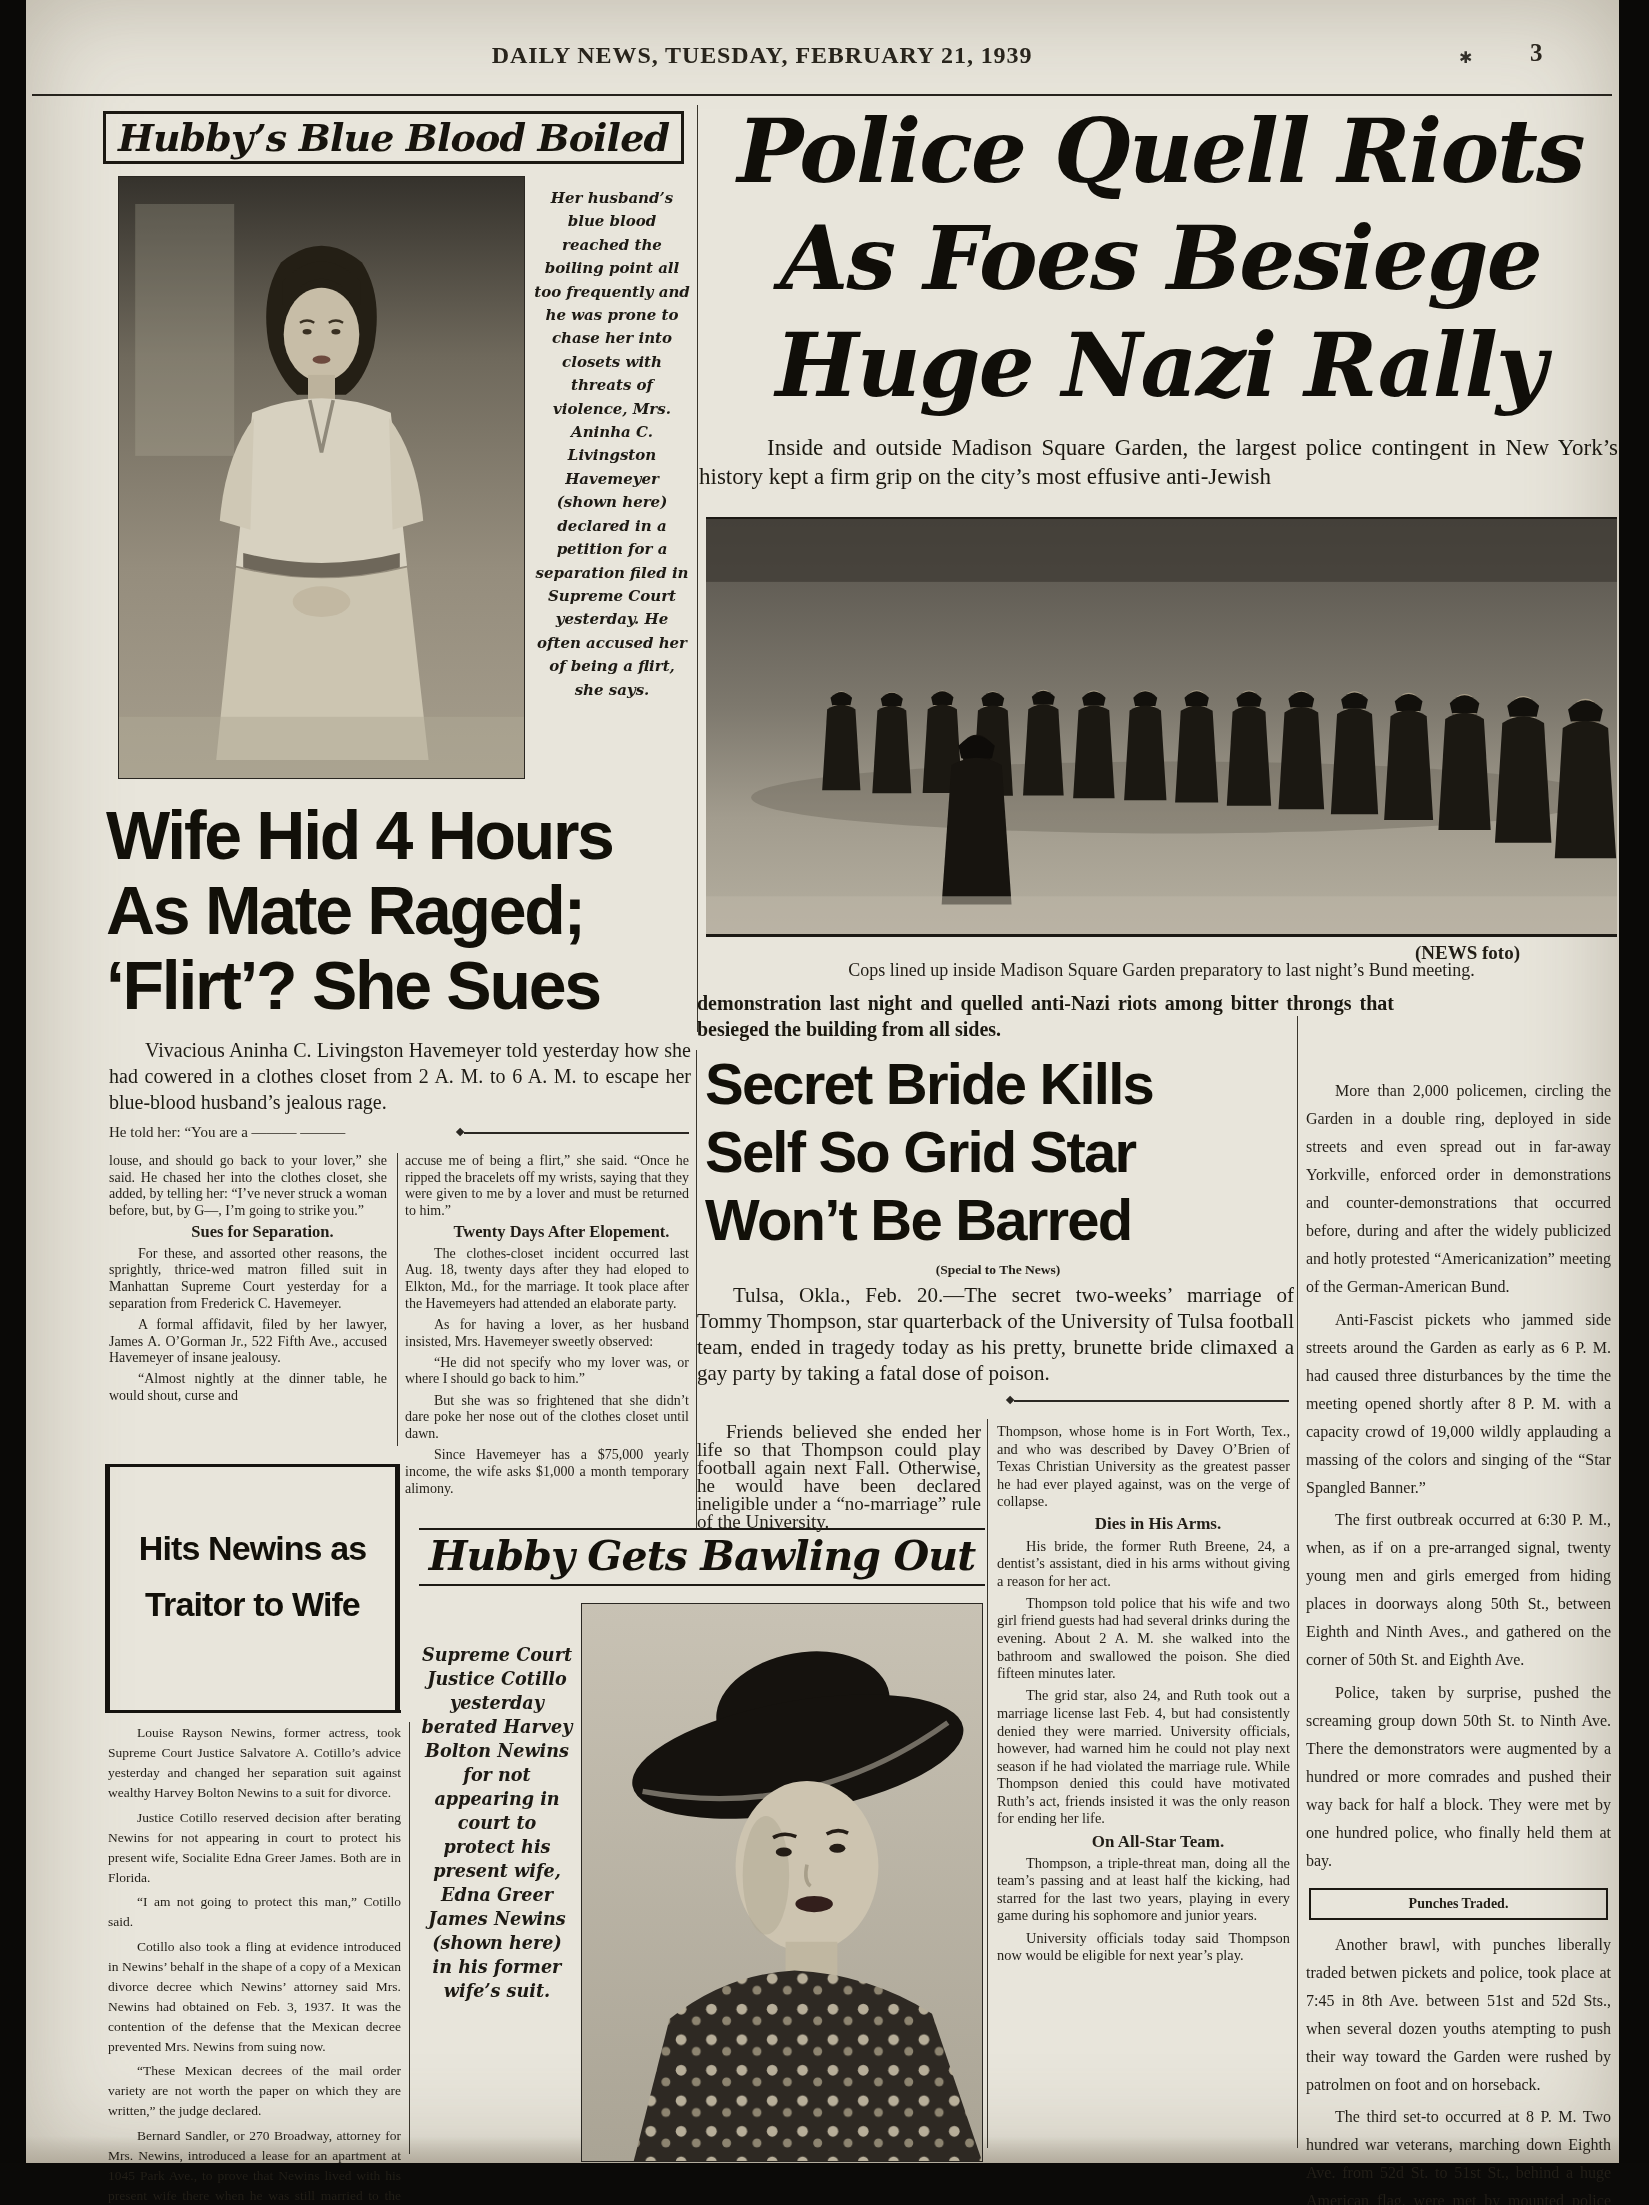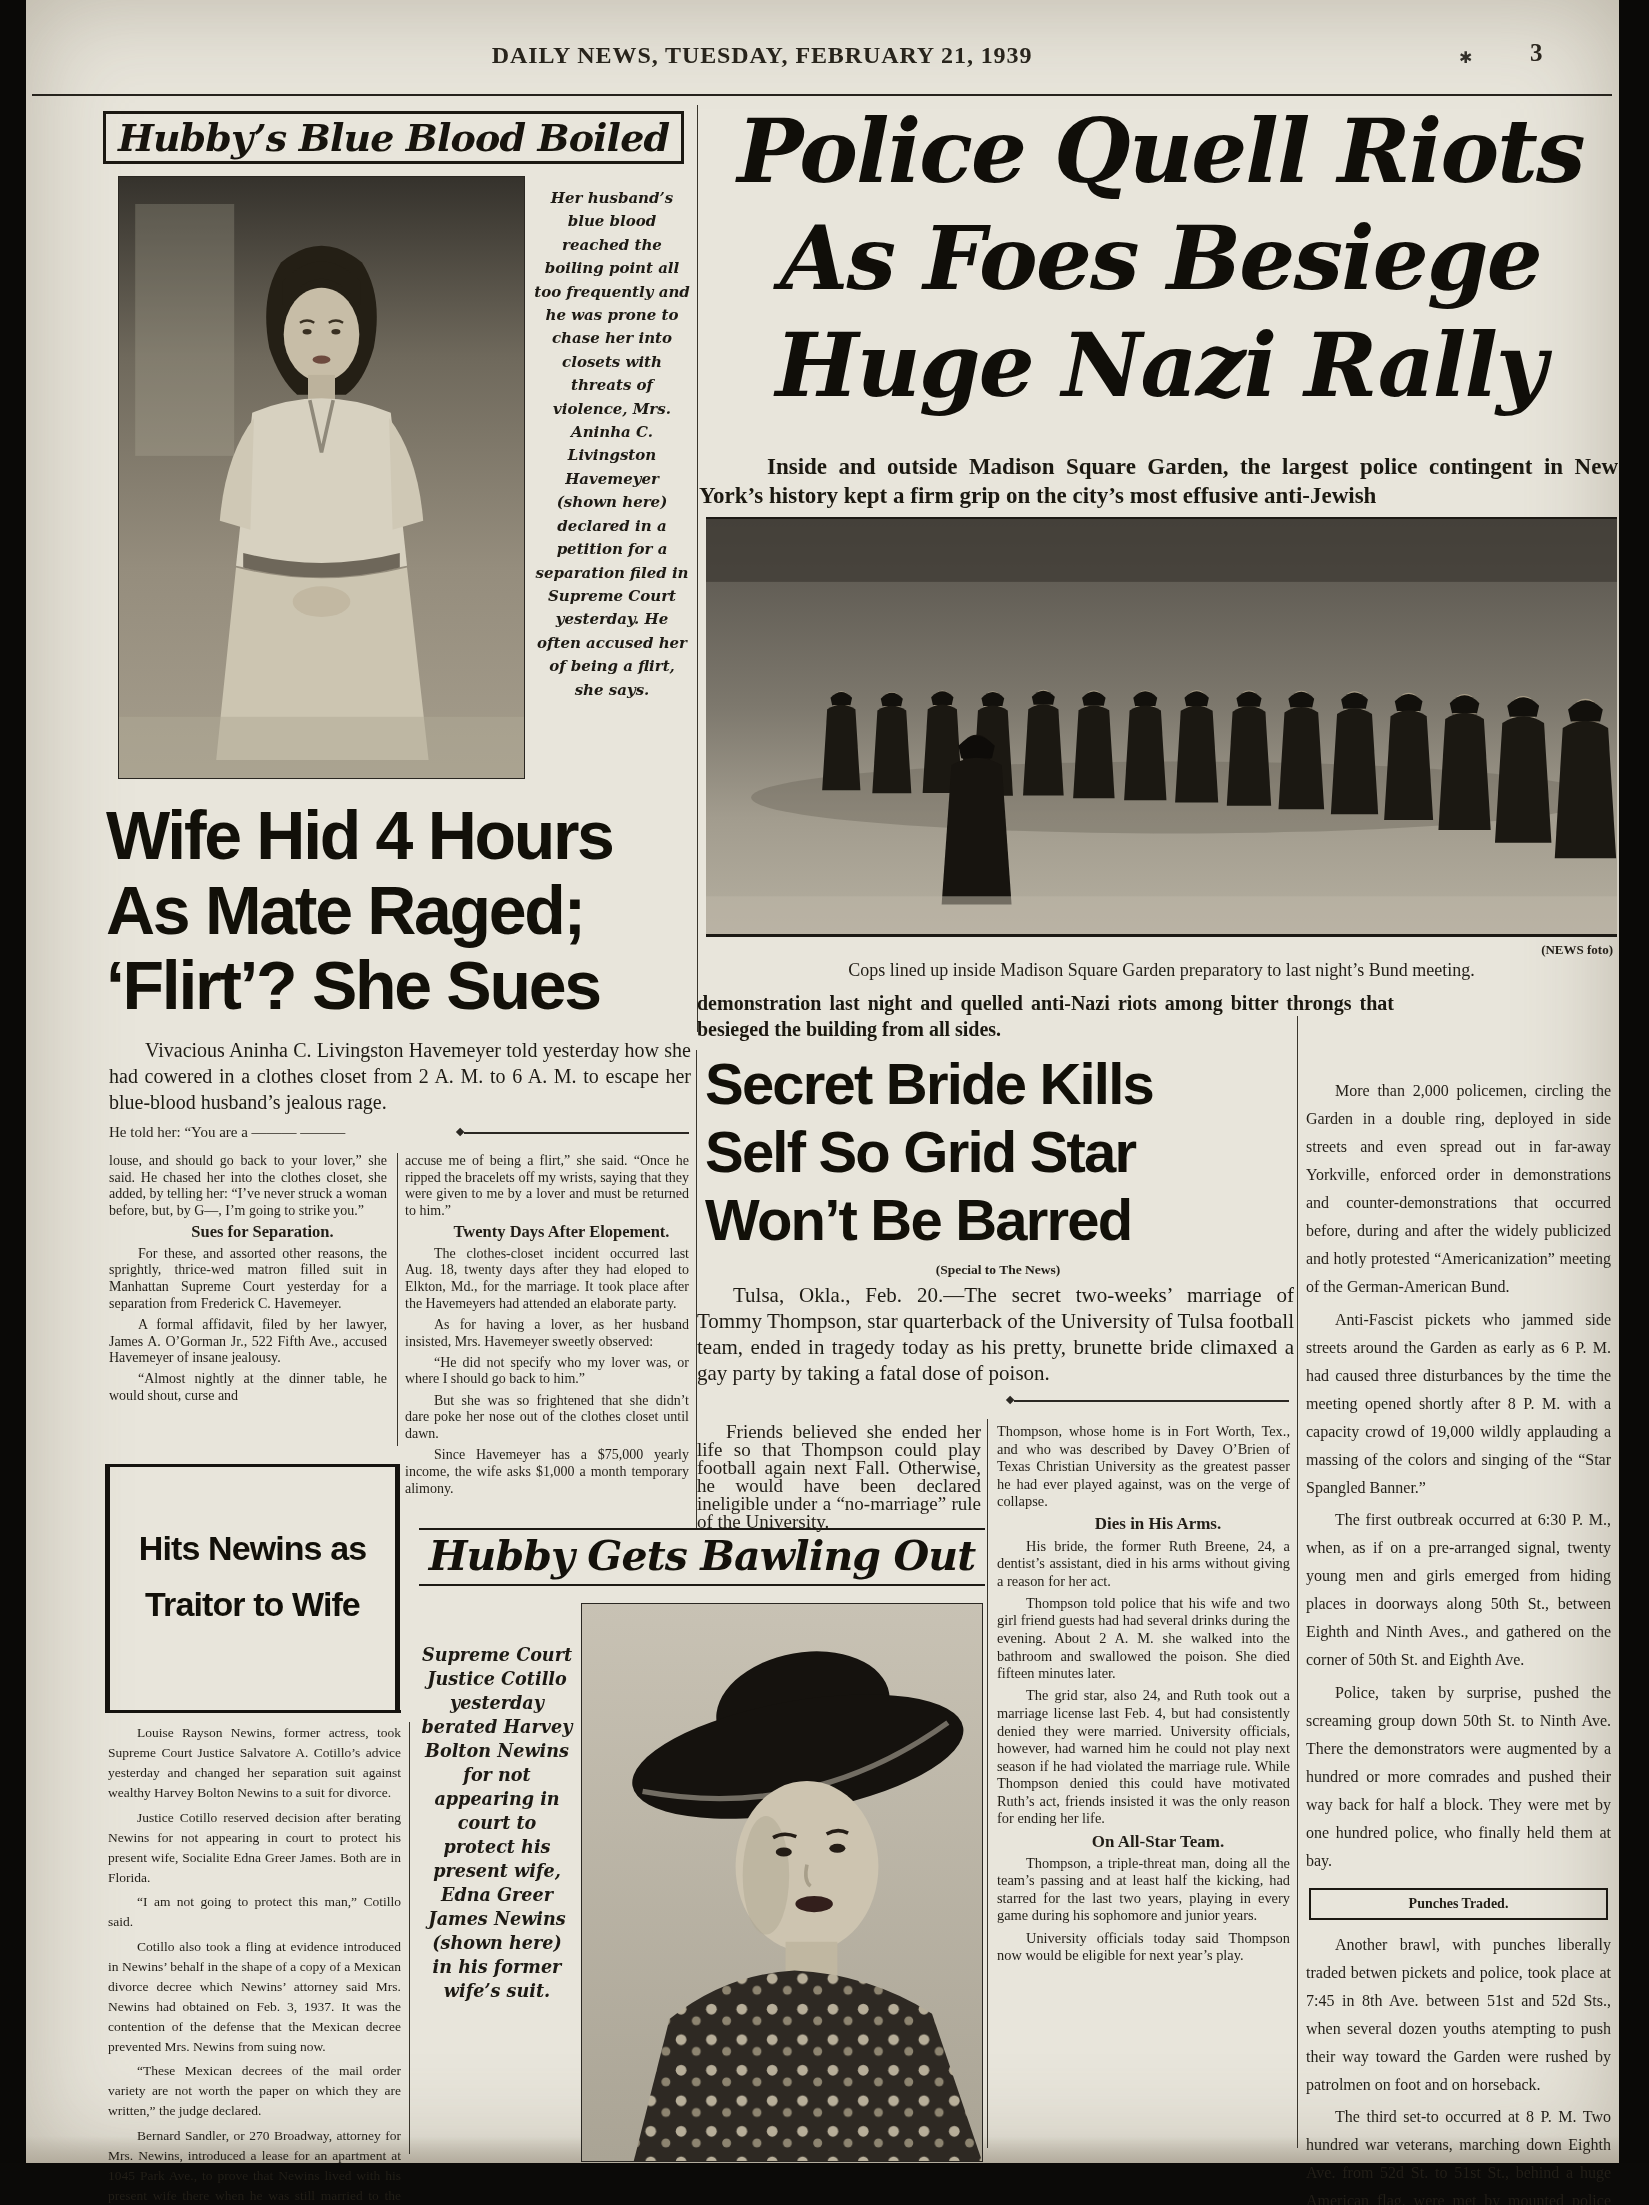--- a/index.html
+++ b/index.html
@@ -66,25 +66,25 @@
        line-height:49px;letter-spacing:-0.9px;color:#14110b;}
   #bawl-rule-bot{left:419px;top:1584px;width:566px;height:2.3px;background:#1c1914;}
   #caption3{left:420px;top:1643px;width:154px;font-family:"DejaVu Serif",serif;font-style:italic;
        font-weight:bold;font-size:17.6px;line-height:24px;text-align:center;color:#1d1a14;}
   #photo3{left:581px;top:1603px;width:400px;height:557px;border:1.8px solid #2a2722;overflow:hidden;}
 
   
   #nazi-headline{left:703px;top:98px;width:915px;text-align:center;}
   #nazi-headline div{font-family:"DejaVu Serif",serif;font-style:italic;font-weight:bold;
        font-size:88px;line-height:107px;letter-spacing:-1.8px;color:#100e09;}
-  #nazi-deck{left:699px;top:433px;width:919px;font-weight:bold;font-size:23px;line-height:29px;
-       text-align:justify;text-indent:68px;color:#1b1810;margin-top:19px;}
+  #nazi-deck{left:699px;top:433px;width:919px;font-weight:normal;font-size:23px;line-height:29px;
+       text-align:justify;text-indent:68px;color:#1b1810;}
   #photo2{left:706px;top:517px;width:911px;height:415px;border-top:2.3px solid #1c1914;
        border-bottom:3.2px solid #1c1914;overflow:hidden;}
-  #photo-credit{left:1415px;top:942px;width:198px;text-align:right;font-weight:bold;font-size:13px;}
+  #photo-credit{left:1415px;top:942px;width:198px;font-weight:bold;font-size:19px;}
   #nazi-caption{left:706px;top:960px;width:911px;text-align:center;font-weight:normal;font-size:18px;}
   #nazi-cont{left:697px;top:990px;width:697px;font-weight:bold;font-size:20px;line-height:26px;
        text-align:justify;color:#1b1810;}
   #police-col{left:1306px;top:1077px;width:305px;font-size:16px;line-height:28px;}
   .punches-box{border:2.3px solid #1b1812;margin:13.5px 2.7px 10.8px;padding:0 0;text-align:center;
        font-weight:bold;font-size:14px;text-indent:0;}
   .minirule{width:108px;height:1.4px;background:#2a2620;margin:10px auto 7.2px;}
   .continued{font-style:italic;font-weight:bold;text-align:center;font-size:17px;text-indent:0;}
 
   

